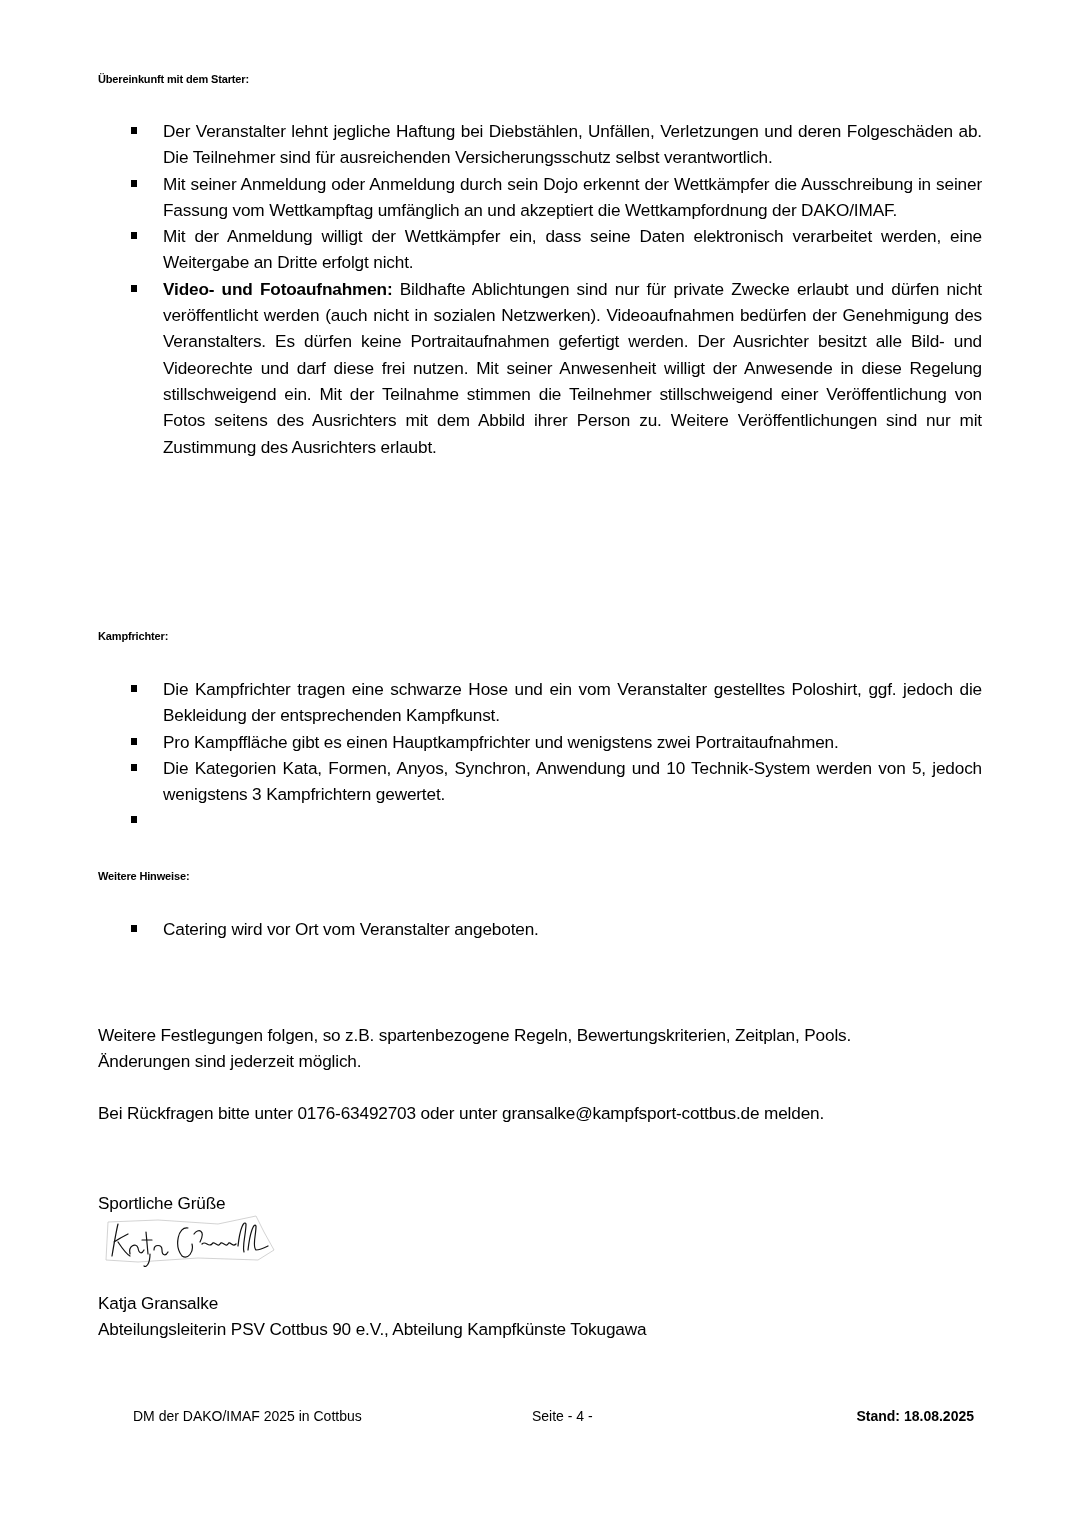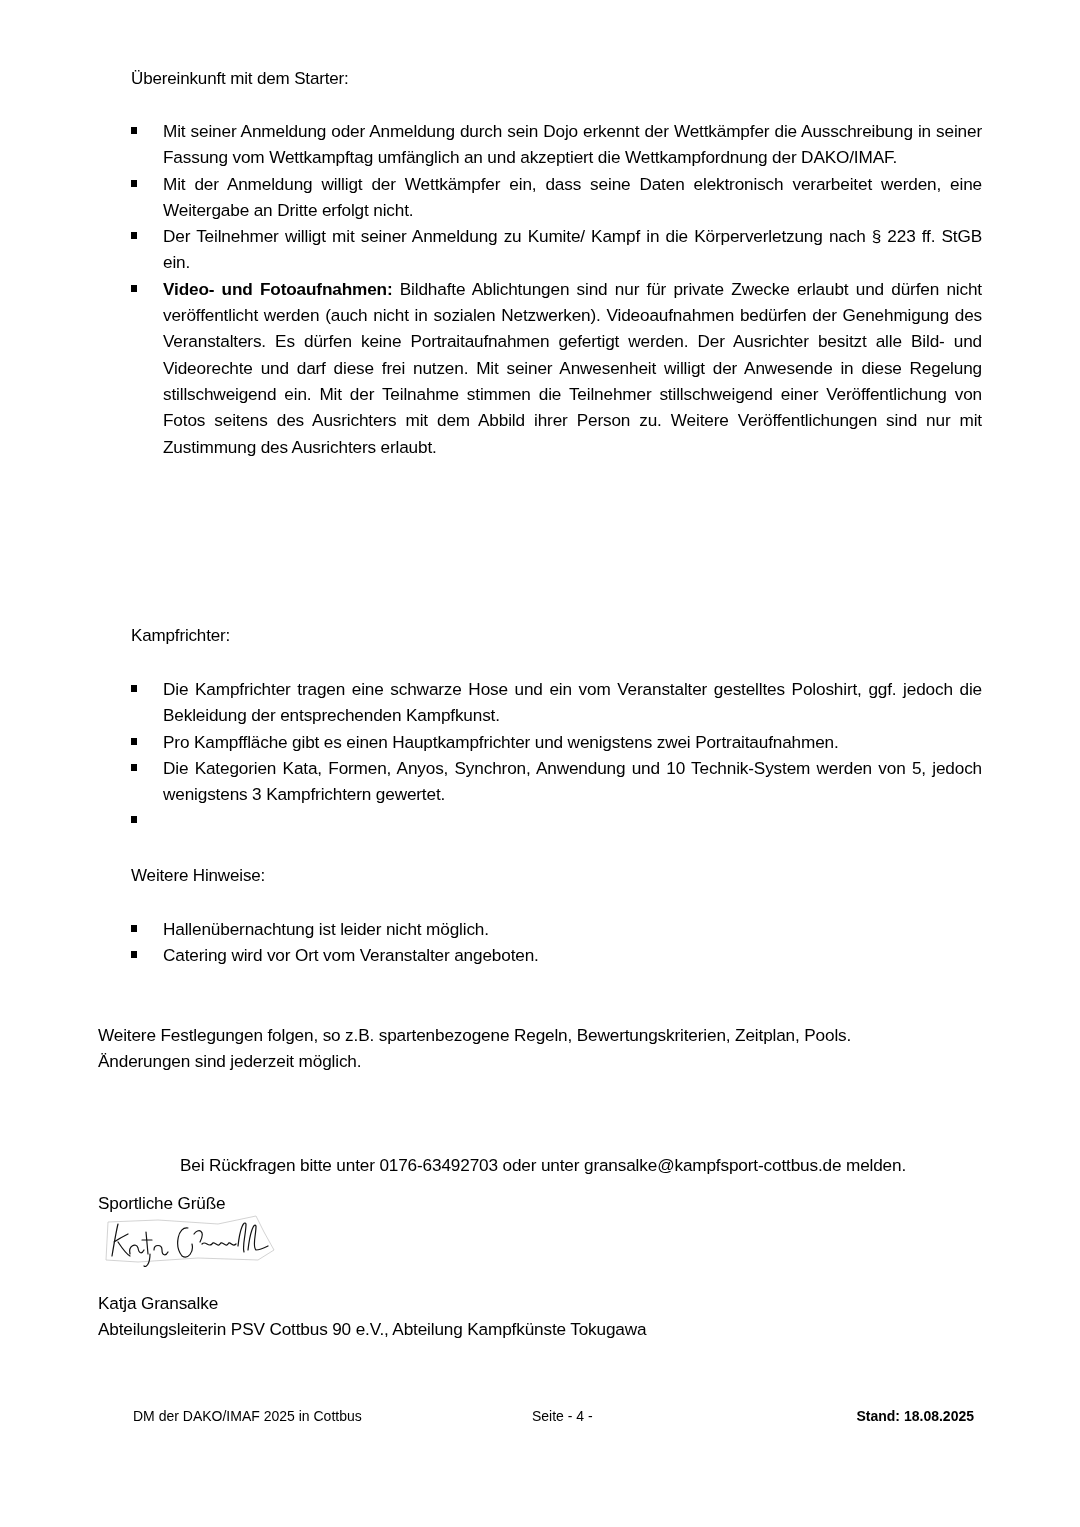--- a/index.html
+++ b/index.html
@@ -3,21 +3,21 @@
   <meta charset="utf-8">
   <style>
     html, body { margin: 0; padding: 0; background: #ffffff; }
     body {
       width: 1080px; height: 1527px; position: relative; overflow: hidden;
       font-family: "Liberation Sans", "DejaVu Sans", sans-serif;
       color: #000000;
     }
     .page { position: absolute; left: 98px; top: 0; width: 884px; }
     .txt { font-size: 17.2px; line-height: 26.3px; letter-spacing: -0.15px; }
-    .heading { position: absolute; left: 0; font-weight: normal; font-size: 17px; margin-left: 33px; }
+    .heading { position: absolute; left: 0; font-weight: bold; font-size: 11px; }
     ul.blist { position: absolute; left: 0; width: 884px; margin: 0; padding: 0; list-style: none; }
     ul.blist li { position: relative; padding-left: 65px; text-align: justify; }
     ul.blist li.nojust { text-align: left; }
     ul.blist li .bullet {
       position: absolute; left: 33px; top: 9px; width: 6px; height: 7px; background: #000;
     }
     .para { position: absolute; left: 0; width: 890px; }
     .sig { position: absolute; left: 0; top: 1210px; width: 180px; height: 58px; }
     .footer {
       position: absolute; top: 1408px; left: 98px; width: 876px; height: 18px;
@@ -25,43 +25,42 @@
     }
     .footer span { position: absolute; top: 0; white-space: nowrap; margin-left: 35px; }
   </style>
 </head>
 <body>
 
 <div class="page">
 
   <div class="heading txt" style="top:66px;">Übereinkunft mit dem Starter:</div>
   <ul class="blist txt" style="top:118px;">
+    <li><span class="bullet"></span><span>Der Veranstalter lehnt jegliche Haftung bei Diebstählen, Unfällen, Verletzungen und deren Folgeschäden ab. Die Teilnehmer sind für ausreichenden Versicherungsschutz selbst verantwortlich.</span></li>
     <li><span class="bullet"></span><span>Mit seiner Anmeldung oder Anmeldung durch sein Dojo erkennt der Wettkämpfer die Ausschreibung in seiner Fassung vom Wettkampftag umfänglich an und akzeptiert die Wettkampfordnung der DAKO/IMAF.</span></li>
     <li><span class="bullet"></span><span>Mit der Anmeldung willigt der Wettkämpfer ein, dass seine Daten elektronisch verarbeitet werden, eine Weitergabe an Dritte erfolgt nicht.</span></li>
-    <li><span class="bullet"></span><span>Der Teilnehmer willigt mit seiner Anmeldung zu Kumite/ Kampf in die Körperverletzung nach § 223 ff. StGB ein.</span></li>
     <li><span class="bullet"></span><b>Video- und Fotoaufnahmen:</b><span> Bildhafte Ablichtungen sind nur für private Zwecke erlaubt und dürfen nicht veröffentlicht werden (auch nicht in sozialen Netzwerken). Videoaufnahmen bedürfen der Genehmigung des Veranstalters. Es dürfen keine Portraitaufnahmen gefertigt werden. Der Ausrichter besitzt alle Bild- und Videorechte und darf diese frei nutzen. Mit seiner Anwesenheit willigt der Anwesende in diese Regelung stillschweigend ein. Mit der Teilnahme stimmen die Teilnehmer stillschweigend einer Veröffentlichung von Fotos seitens des Ausrichters mit dem Abbild ihrer Person zu. Weitere Veröffentlichungen sind nur mit Zustimmung des Ausrichters erlaubt.</span></li>
   </ul>
 
   <div class="heading txt" style="top:623px;">Kampfrichter:</div>
   <ul class="blist txt" style="top:676px;">
     <li><span class="bullet"></span><span>Die Kampfrichter tragen eine schwarze Hose und ein vom Veranstalter gestelltes Poloshirt, ggf. jedoch die Bekleidung der entsprechenden Kampfkunst.</span></li>
     <li class="nojust"><span class="bullet"></span><span>Pro Kampffläche gibt es einen Hauptkampfrichter und wenigstens zwei Portraitaufnahmen.</span></li>
     <li><span class="bullet"></span><span>Die Kategorien Kata, Formen, Anyos, Synchron, Anwendung und 10 Technik-System werden von 5, jedoch wenigstens 3 Kampfrichtern gewertet.</span></li>
     <li class="nojust"><span class="bullet"></span></li>
   </ul>
 
   <div class="heading txt" style="top:863px;">Weitere Hinweise:</div>
   <ul class="blist txt" style="top:916px;">
-    <li class="nojust"><span class="bullet"></span><span>Hallenübernachtung ist leider nicht möglich.</span></li>
     <li class="nojust"><span class="bullet"></span><span>Catering wird vor Ort vom Veranstalter angeboten.</span></li>
   </ul>
 
   <div class="para txt" style="top:1022px;">Weitere Festlegungen folgen, so z.B. spartenbezogene Regeln, Bewertungskriterien, Zeitplan, Pools.</div>
   <div class="para txt" style="top:1048px;">Änderungen sind jederzeit möglich.</div>
-  <div class="para txt" style="top:1152px;text-align:center;">Bei Rückfragen bitte unter 0176-63492703 oder unter gransalke@kampfsport-cottbus.de melden.</div>
+  <div class="para txt" style="top:1100px;">Bei Rückfragen bitte unter 0176-63492703 oder unter gransalke@kampfsport-cottbus.de melden.</div>
 
   <div class="para txt" style="top:1182px;margin-top:8px;">Sportliche Grüße</div>
   <svg class="sig" viewBox="0 0 180 58">
     <path d="M10 12 L60 10 L120 14 L158 6 L166 22 L176 40 L160 50 L100 48 L40 52 L8 50 Z" fill="none" stroke="#c8c8c8" stroke-width="0.8"></path>
     <path d="M14 46 C16 34 18 22 20 14 M16 32 C22 28 26 26 30 24 M20 32 C24 38 28 44 32 46 M32 44 C30 36 38 32 40 38 C41 44 44 44 46 40 M48 22 L50 44 M44 30 L54 30 M52 44 C52 54 48 58 46 56 M56 40 C56 34 64 34 64 40 C64 46 68 46 70 42" fill="none" stroke="#111" stroke-width="1.2" stroke-linecap="round"></path>
     <path d="M90 18 C80 16 76 36 84 46 C90 50 96 42 94 34 M96 24 C100 18 108 20 102 32 M104 34 C108 30 110 38 114 34 C116 30 120 38 122 34 C124 30 128 38 130 34 C132 30 134 38 138 34 M140 36 C142 18 146 10 148 14 C148 24 144 36 146 42 M150 40 C152 22 156 12 158 16 C158 26 154 36 158 40 C162 40 166 38 170 36" fill="none" stroke="#111" stroke-width="1.2" stroke-linecap="round"></path>
   </svg>
   <div class="para txt" style="top:1290px;">Katja Gransalke</div>
   <div class="para txt" style="top:1316px;">Abteilungsleiterin PSV Cottbus 90 e.V., Abteilung Kampfkünste Tokugawa</div>
 </div>

